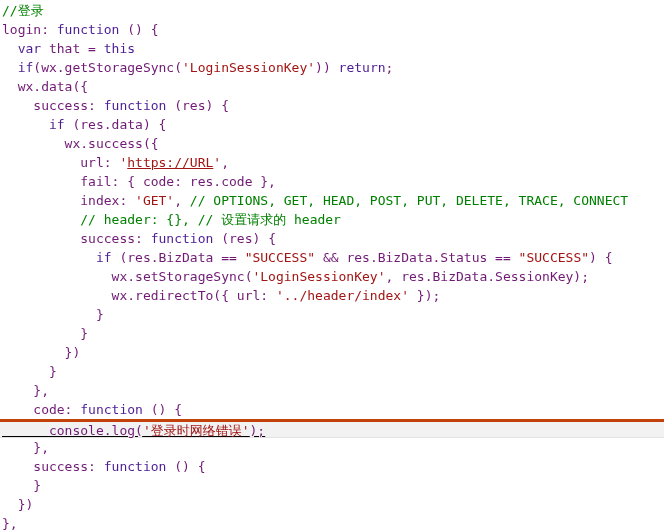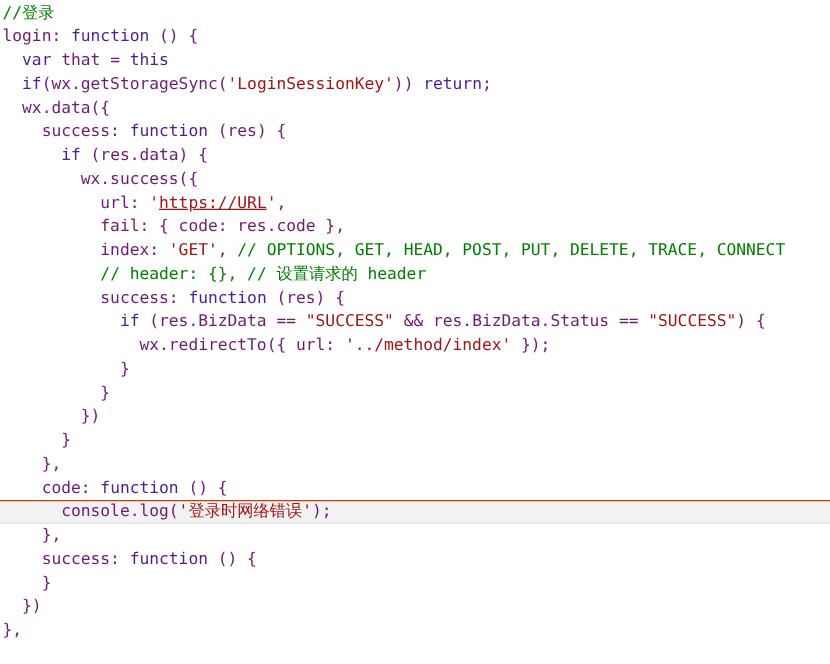--- a/index.html
+++ b/index.html
@@ -29,24 +29,25 @@
   .code-line {
     height: 19px;
     line-height: 19px;
     white-space: pre;
     padding-left: 2px;
     box-sizing: border-box;
     position: relative;
   }
   .code-line.active {
     background: #f2f2f2;
-    border-top: 1px solid #c2410c;
+    border-top: 3px solid #c2410c;
     border-bottom: 1px solid #e2e2e2;
     height: 19px;
     line-height: 17px;
+    text-decoration: underline;
   }
   .tok-plain    { color: #701a75; }
   .tok-keyword  { color: #4c1d95; }
   .tok-comment  { color: #008000; }
   .tok-string   { color: #a31515; }
   .tok-link     { color: #a31515; text-decoration: underline; }
 </style>
 </head>
 <body>
 
@@ -59,21 +60,22 @@
       <div class="code-line"><span class="tok-plain">  wx.data({</span></div>
       <div class="code-line"><span class="tok-plain">    success: </span><span class="tok-keyword">function</span><span class="tok-plain"> (res) {</span></div>
       <div class="code-line"><span class="tok-plain">      </span><span class="tok-keyword">if</span><span class="tok-plain"> (res.data) {</span></div>
       <div class="code-line"><span class="tok-plain">        wx.success({</span></div>
       <div class="code-line"><span class="tok-plain">          url: </span><span class="tok-string">'</span><span class="tok-link">https://URL</span><span class="tok-string">'</span><span class="tok-plain">,</span></div>
       <div class="code-line"><span class="tok-plain">          fail: { code: res.code },</span></div>
       <div class="code-line"><span class="tok-plain">          index: </span><span class="tok-string">'GET'</span><span class="tok-plain">, </span><span class="tok-comment">// OPTIONS, GET, HEAD, POST, PUT, DELETE, TRACE, CONNECT</span></div>
       <div class="code-line"><span class="tok-plain">          </span><span class="tok-comment">// header: {}, // 设置请求的 header</span></div>
       <div class="code-line"><span class="tok-plain">          success: </span><span class="tok-keyword">function</span><span class="tok-plain"> (res) {</span></div>
       <div class="code-line"><span class="tok-plain">            </span><span class="tok-keyword">if</span><span class="tok-plain"> (res.BizData == </span><span class="tok-string">"SUCCESS"</span><span class="tok-plain"> &amp;&amp; res.BizData.Status == </span><span class="tok-string">"SUCCESS"</span><span class="tok-plain">) {</span></div>
-      <div class="code-line"><span class="tok-plain">              wx.redirectTo({ url: </span><span class="tok-string">'../method/index'</span><span class="tok-plain"> });</span></div>
+      <div class="code-line"><span class="tok-plain">              wx.setStorageSync(</span><span class="tok-string">'LoginSessionKey'</span><span class="tok-plain">, res.BizData.SessionKey);</span></div>
+      <div class="code-line"><span class="tok-plain">              wx.redirectTo({ url: </span><span class="tok-string">'../header/index'</span><span class="tok-plain"> });</span></div>
       <div class="code-line"><span class="tok-plain">            }</span></div>
       <div class="code-line"><span class="tok-plain">          }</span></div>
       <div class="code-line"><span class="tok-plain">        })</span></div>
       <div class="code-line"><span class="tok-plain">      }</span></div>
       <div class="code-line"><span class="tok-plain">    },</span></div>
       <div class="code-line"><span class="tok-plain">    code: </span><span class="tok-keyword">function</span><span class="tok-plain"> () {</span></div>
       <div class="code-line active"><span class="tok-plain">      console.log(</span><span class="tok-string">'登录时网络错误'</span><span class="tok-plain">);</span></div>
       <div class="code-line"><span class="tok-plain">    },</span></div>
       <div class="code-line"><span class="tok-plain">    success: </span><span class="tok-keyword">function</span><span class="tok-plain"> () {</span></div>
       <div class="code-line"><span class="tok-plain">    }</span></div>

